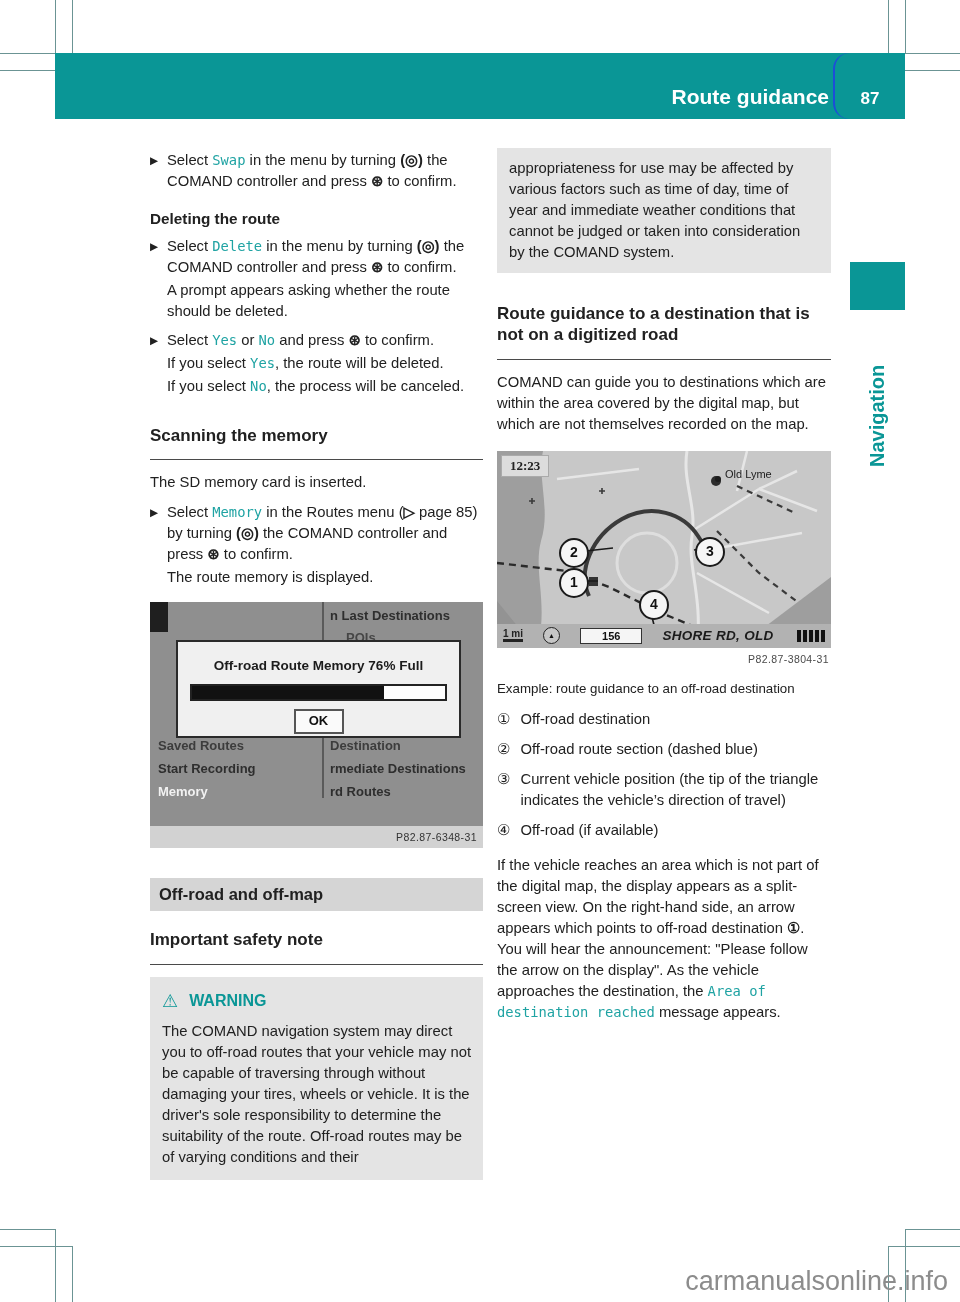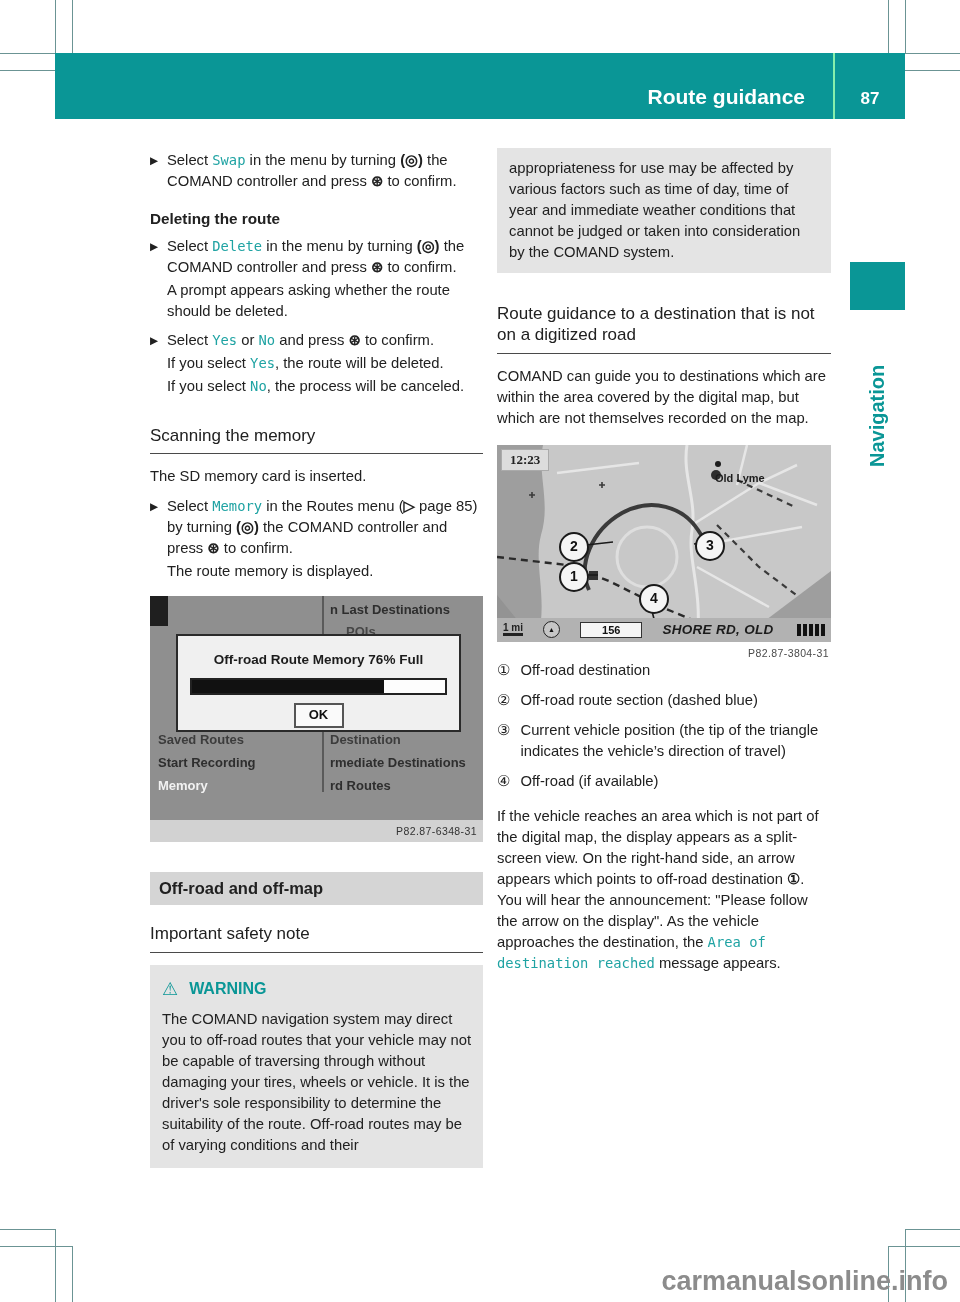--- a/index.html
+++ b/index.html
@@ -3,42 +3,42 @@
 <meta charset="utf-8">
 <style>
   html,body{margin:0;padding:0;background:#fff;}
   .page{position:relative;width:960px;height:1302px;background:#ffffff;overflow:hidden;
         font-family:"Liberation Sans",sans-serif;color:#212121;}
   
   .crop{position:absolute;background:#6b9494;}
   
   .band{position:absolute;left:55px;top:53px;width:850px;height:66px;background:#0a9696;display:flex;}
   .band-title{flex:1;display:flex;align-items:flex-end;justify-content:flex-end;
-              padding:0 28px 10px 0;color:#fff;font-weight:bold;font-size:21px;}
+              padding:0 4px 10px 0;color:#fff;font-weight:bold;font-size:21px;}
   .band-page{width:70px;display:flex;align-items:flex-end;justify-content:center;
-             padding-bottom:10px;color:#fff;font-weight:bold;font-size:17px;border-left:2px solid #86efac;}
+             padding-bottom:10px;color:#fff;font-weight:bold;font-size:17px;border-left:2px solid #1d4ed8;border-radius:16px;}
   
   .tab-block{position:absolute;left:850px;top:262px;width:55px;height:48px;background:#0a9696;}
   .tab-label{position:absolute;left:850px;top:316px;width:55px;height:200px;display:flex;
              align-items:center;justify-content:center;writing-mode:vertical-rl;transform:rotate(180deg);
              color:#0a9696;font-weight:bold;font-size:20px;}
   
   .col{position:absolute;width:333px;font-size:14.8px;line-height:1.42;}
   .col-left{left:150px;top:150px;}
   .col-right{left:497px;top:148px;width:334px;}
   p{margin:0;}
   .bullet{display:flex;margin:0 0 8px 0;}
   .bmark{width:17px;flex:none;font-size:10.5px;padding-top:3px;}
   .btext{flex:1;}
   .bnote{margin-top:2px;}
   .mt2{margin-top:2px;}
   .seg-code{font-family:"DejaVu Sans Mono",monospace;color:#1fa3a3;font-size:13.8px;}
   .seg-icon{font-weight:bold;}
   .h-sub{font-weight:bold;font-size:15.3px;margin:16px 0 6px 0;}
-  .h-sec{font-weight:normal;font-size:17px;line-height:1.25;padding-bottom:7px;
+  .h-sec{font-weight:bold;font-size:17px;line-height:1.25;padding-bottom:13px;
          border-bottom:1.5px solid #4a4a4a;margin:28px 0 12px 0;}
   .h-band{background:#d5d5d5;font-weight:bold;font-size:16.5px;padding:5px 9px;margin:30px 0 16px 0;}
   .graybox{background:#e4e4e4;padding:10px 12px;}
   .warnbox{background:#e4e4e4;padding:12px 12px;margin-top:6px;}
   .warn-head{display:flex;align-items:center;gap:11px;color:#0a9696;font-weight:bold;
              font-size:16px;margin-bottom:7px;}
   .warn-tri{font-size:18px;font-weight:normal;}
   
   .shot1{margin:14px 0 0 0;width:333px;}
   .s1-screen{position:relative;width:333px;height:224px;background:#8f8f8f;overflow:hidden;
@@ -54,22 +54,22 @@
   .s1-fill{height:100%;background:#111;}
   .s1-ok{width:46px;height:21px;margin:8px auto 0 auto;background:#fafafa;border:2px solid #555;
          text-align:center;line-height:20px;font-size:13px;color:#111;}
   .s1-cap{height:22px;background:#d2d2d2;text-align:right;padding-right:6px;line-height:22px;
           font-size:10.5px;color:#333;letter-spacing:0.4px;}
   
   .shot2{position:relative;margin-top:16px;width:334px;height:197px;background:#c8c8c8;overflow:hidden;}
   .s2-svg{position:absolute;left:0;top:0;}
   .s2-time{position:absolute;left:4px;top:4px;background:#dcdcdc;border:1px solid #aaa;
            padding:1px 8px;font-weight:bold;font-size:13px;color:#222;font-family:Liberation Serif, serif;}
-  .s2-place{position:absolute;left:218px;top:16px;font-weight:bold;font-size:11px;color:#1d1d1d;
-            display:flex;align-items:flex-start;gap:4px;flex-direction:column;}
+  .s2-place{position:absolute;left:218px;top:16px;font-weight:normal;font-size:11px;color:#1d1d1d;
+            display:flex;align-items:flex-end;gap:4px;}
   .s2-dot{width:6px;height:6px;background:#1d1d1d;border-radius:50%;}
   .s2-mark{position:absolute;width:26px;height:26px;border:2.5px solid #1a1a1a;border-radius:50%;
            background:#f5f5f5;font-weight:bold;font-size:14px;color:#111;
            display:flex;align-items:center;justify-content:center;z-index:3;}
   .m1{left:62px;top:117px;} .m2{left:62px;top:87px;} .m3{left:198px;top:86px;} .m4{left:142px;top:139px;}
   .s2-bottom{position:absolute;left:0;bottom:0;width:100%;height:24px;background:#b2b2b2;
              display:flex;align-items:center;gap:20px;padding:0 6px;box-sizing:border-box;z-index:4;}
   .s2-scale{font-size:10px;font-weight:bold;color:#222;border-bottom:3px solid #222;line-height:1;}
   .s2-compass{width:15px;height:15px;border:1.5px solid #222;border-radius:50%;background:#c6c6c6;
               display:flex;align-items:center;justify-content:center;font-size:7px;color:#111;}
@@ -78,21 +78,21 @@
   .s2-street{flex:1;font-size:13.5px;font-weight:bold;font-style:italic;color:#1b1b1b;
              letter-spacing:0.3px;white-space:nowrap;overflow:hidden;}
   .s2-signal{display:flex;gap:2px;align-items:center;}
   .s2-signal i{display:block;width:4px;height:12px;background:#111;}
   .s2-cap{text-align:right;font-size:10.5px;color:#4a4a4a;margin:4px 2px 0 0;letter-spacing:0.4px;}
   .ex-cap{font-size:13.3px;margin:14px 0 10px 0;}
   .leg{display:flex;gap:10px;margin-bottom:9px;}
   .leg-num{flex:none;font-size:15px;line-height:1.35;}
   .final{margin-top:14px;}
   
-  .watermark{position:absolute;right:12px;top:1266px;font-size:27px;color:#8c8c8c;font-weight:bold;}
+  .watermark{position:absolute;right:12px;top:1266px;font-size:27px;color:#8c8c8c;}
 </style>
 </head>
 <body>
 
 <div class="page">
 
   <div class="crop" style="left:55px;top:0;width:1px;height:53px"></div>
   <div class="crop" style="left:72px;top:0;width:1px;height:53px"></div>
   <div class="crop" style="left:0;top:53px;width:55px;height:1px"></div>
   <div class="crop" style="left:0;top:70px;width:55px;height:1px"></div>
@@ -237,20 +237,21 @@
             <i></i>
             <i></i>
             <i></i>
             <i></i>
             <i></i>
           </span>
       </div>
     </div>
     <div class="s2-cap">P82.87-3804-31</div>
 
+    <div class="ex-cap">Example: route guidance to an off-road destination</div>
 
     <div class="leg">
       <span class="leg-num">①</span>
       <span>Off-road destination</span>
     </div>
     <div class="leg">
       <span class="leg-num">②</span>
       <span>Off-road route section (dashed blue)</span>
     </div>
     <div class="leg">

